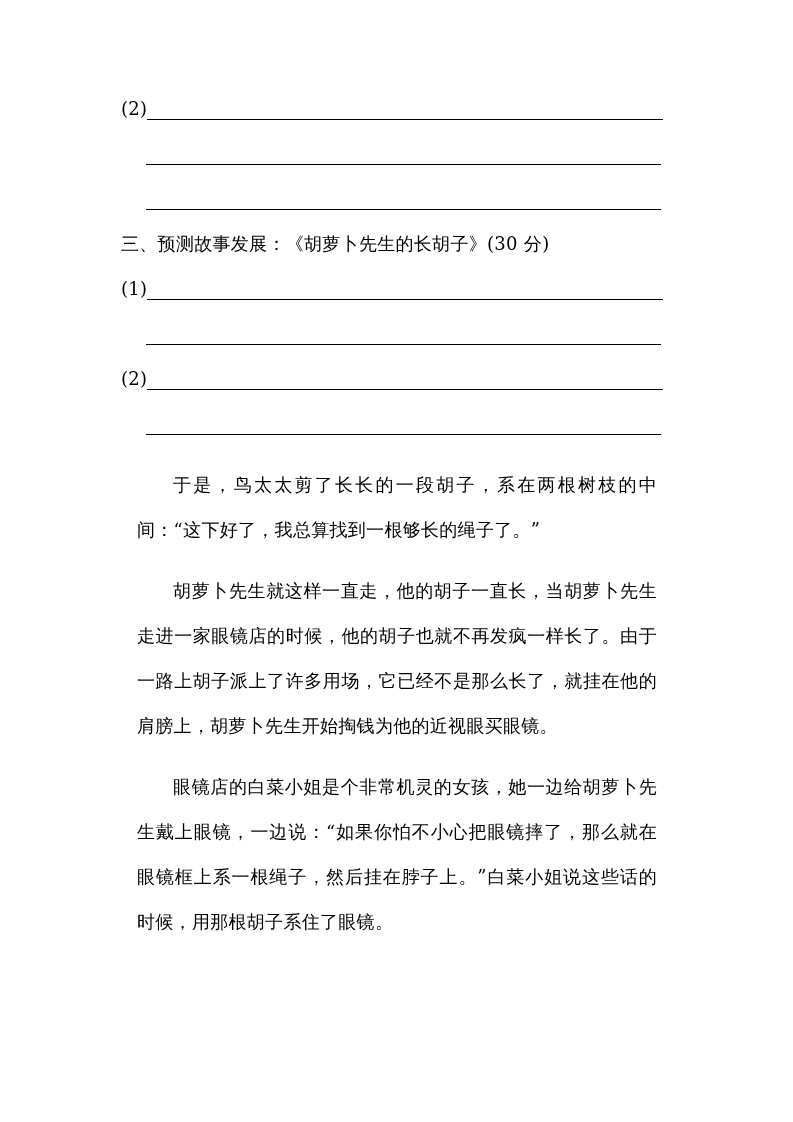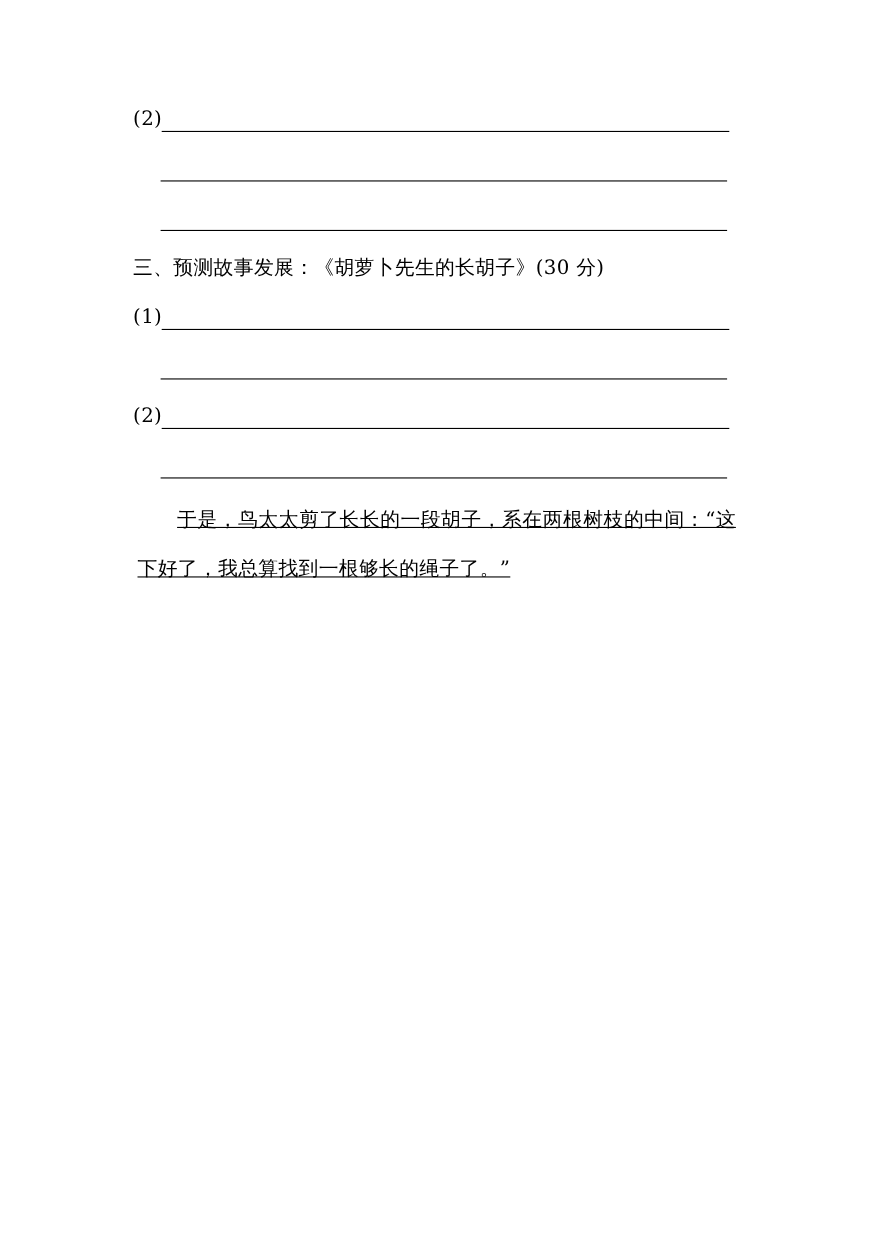--- a/index.html
+++ b/index.html
@@ -17,24 +17,23 @@
   .page {
     box-sizing: border-box;
     width: 793px;
     height: 1122px;
     padding: 86px 120px 0 121px;
     font-size: 18px;
     line-height: 45px;
     letter-spacing: 0.3px;
   }
   .para {
-    margin: 4px;
+    margin: 16px;
     text-indent: 2em;
     text-align: justify;
-    text-decoration: underline;
   }
   .qline {
     margin: 0;
     padding-left: 1.55em;
     text-indent: -1.55em;
     text-align: justify;
   }
   .heading {
     margin: 0;
     font-weight: normal;
@@ -92,14 +91,16 @@
   <div class="answer-line"></div>
 
   <div class="blank-row">
     <span class="lbl">(2)</span>
     <span class="ul"></span>
   </div>
   <div class="answer-line"></div>
 
 
   <p class="para">于是，鸟太太剪了长长的一段胡子，系在两根树枝的中间：“这下好了，我总算找到一根够长的绳子了。”</p>
+  <p class="para">胡萝卜先生就这样一直走，他的胡子一直长，当胡萝卜先生走进一家眼镜店的时候，他的胡子也就不再发疯一样长了。由于一路上胡子派上了许多用场，它已经不是那么长了，就挂在他的肩膀上，胡萝卜先生开始掏钱为他的近视眼买眼镜。</p>
+  <p class="para">眼镜店的白菜小姐是个非常机灵的女孩，她一边给胡萝卜先生戴上眼镜，一边说：“如果你怕不小心把眼镜摔了，那么就在眼镜框上系一根绳子，然后挂在脖子上。”白菜小姐说这些话的时候，用那根胡子系住了眼镜。</p>
 
 </div>
 
 </body></html>

